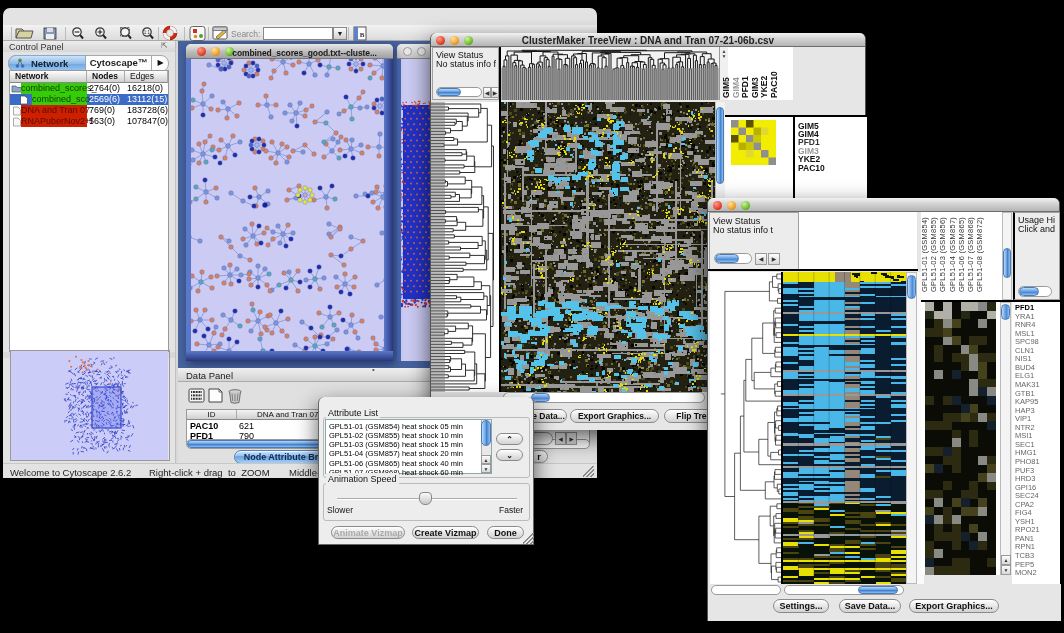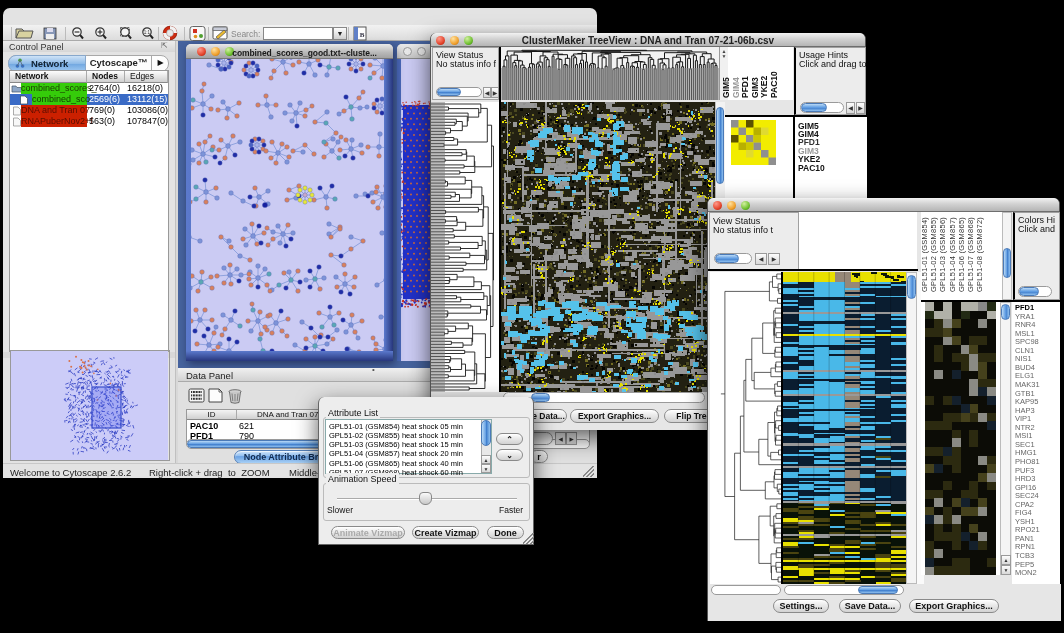--- a/index.html
+++ b/index.html
@@ -101,21 +101,21 @@
         <div class="abs" style="left:22px;top:0;width:55px;height:11px;background:#35cc0a;color:#143a00">combined_sco</div>
         <div class="abs" style="left:79px;top:0">2569(6)</div>
         <div class="abs" style="left:117px;top:0">13112(15)</div>
       </div>
       <div class="abs" style="left:0;top:34px;width:158px;height:11px;font-size:9px;line-height:11px;white-space:nowrap;overflow:hidden">
         <svg class="abs" style="left:2px;top:0.5px" width="10" height="10">
           <path d="M1.5 9 L1.5 1 L6 1 L8.5 3.5 L8.5 9 Z" fill="#f8f8f8" stroke="#888" stroke-width="0.7"></path>
         </svg>
         <div class="abs" style="left:11px;top:0;width:66px;height:11px;background:#cc2000;color:#5a0e00">DNA and Tran 07</div>
         <div class="abs" style="left:79px;top:0;color:#000">769(0)</div>
-        <div class="abs" style="left:117px;top:0;color:#000">103086(0)</div>
+        <div class="abs" style="left:117px;top:0;color:#000">183728(6)</div>
       </div>
       <div class="abs" style="left:0;top:45px;width:158px;height:11px;font-size:9px;line-height:11px;white-space:nowrap;overflow:hidden">
         <svg class="abs" style="left:2px;top:0.5px" width="10" height="10">
           <path d="M1.5 9 L1.5 1 L6 1 L8.5 3.5 L8.5 9 Z" fill="#f8f8f8" stroke="#888" stroke-width="0.7"></path>
         </svg>
         <div class="abs" style="left:11px;top:0;width:66px;height:11px;background:#cc2000;color:#5a0e00">RNAPuberNov2+f</div>
         <div class="abs" style="left:79px;top:0;color:#000">563(0)</div>
         <div class="abs" style="left:117px;top:0;color:#000">107847(0)</div>
       </div>
     </div>
@@ -1116,28 +1116,20 @@
       <div style="font-size:5px;color:#444;text-align:center;line-height:5px;padding-top:2px">▲<br>▼</div>
     </div>
     <div class="abs" style="left:297px;top:14px;width:65px;height:53px;background:#fff">
       <div class="vlbl" style="left:3.0px;top:41px;font-size:8.5px;color:#111;height:10px">GIM5</div>
       <div class="vlbl" style="left:12.6px;top:41px;font-size:8.5px;color:#999;height:10px">GIM4</div>
       <div class="vlbl" style="left:22.2px;top:41px;font-size:8.5px;color:#111;height:10px">PFD1</div>
       <div class="vlbl" style="left:31.8px;top:41px;font-size:8.5px;color:#111;height:10px">GIM3</div>
       <div class="vlbl" style="left:41.4px;top:41px;font-size:8.5px;color:#111;height:10px">YKE2</div>
       <div class="vlbl" style="left:51.0px;top:41px;font-size:8.5px;color:#111;height:10px">PAC10</div>
     </div>
-    <div class="panel" style="left:363px;top:14px;width:72px;height:68px;border-left:2px solid #000">
-      <div class="lbl" style="left:3px;top:2px;font-size:9px;color:#111">Usage Hints</div>
-      <div class="lbl" style="left:3px;top:11px;font-size:9px;color:#111">Click and drag to</div>
-      <div class="sbtrack" style="left:4px;top:54px;width:44px;height:11px"></div>
-      <div class="sbthumb" style="left:5px;top:55px;width:26px;height:9px"></div>
-      <div class="arrbtn" style="left:50px;top:54px;width:9px;height:12px;line-height:11px">◀</div>
-      <div class="arrbtn" style="left:60px;top:54px;width:9px;height:12px;line-height:11px">▶</div>
-    </div>
     <div class="blk" style="left:288px;top:82px;width:148px;height:2px"></div>
     <div class="abs" style="left:288px;top:84px;width:148px;height:275px;background:#fff"></div>
     <div class="abs" style="left:300px;top:87px;width:45px;height:45px"><svg width="45" height="45" viewBox="0 0 45 45">
         <rect width="45" height="45" fill="#f2ec00"></rect>
         <rect x="0.0" y="0.0" width="7.5" height="7.5" fill="#8f8f8f"></rect>
         <rect x="15.0" y="0.0" width="7.5" height="7.5" fill="#5c5200"></rect>
         <rect x="7.5" y="7.5" width="7.5" height="7.5" fill="#8f8f8f"></rect>
         <rect x="22.5" y="7.5" width="7.5" height="7.5" fill="#b8b000"></rect>
         <rect x="30.0" y="7.5" width="7.5" height="7.5" fill="#e0da30"></rect>
         <rect x="0.0" y="15.0" width="7.5" height="7.5" fill="#5c5200"></rect>
@@ -1257,21 +1249,21 @@
       <div class="vlbl" style="left:16.2px;top:72px;font-size:7.5px;font-weight:normal;color:#333;letter-spacing:0.25px;height:8px">GPL51-02 (GSM855)</div>
       <div class="vlbl" style="left:25.4px;top:72px;font-size:7.5px;font-weight:normal;color:#333;letter-spacing:0.25px;height:8px">GPL51-03 (GSM856)</div>
       <div class="vlbl" style="left:34.6px;top:72px;font-size:7.5px;font-weight:normal;color:#333;letter-spacing:0.25px;height:8px">GPL51-04 (GSM857)</div>
       <div class="vlbl" style="left:43.8px;top:72px;font-size:7.5px;font-weight:normal;color:#333;letter-spacing:0.25px;height:8px">GPL51-06 (GSM865)</div>
       <div class="vlbl" style="left:53.0px;top:72px;font-size:7.5px;font-weight:normal;color:#333;letter-spacing:0.25px;height:8px">GPL51-07 (GSM868)</div>
       <div class="vlbl" style="left:62.2px;top:72px;font-size:7.5px;font-weight:normal;color:#333;letter-spacing:0.25px;height:8px">GPL51-08 (GSM872)</div>
     </div>
     <div class="abs" style="left:294px;top:14px;width:10px;height:88px;background:#f4f4f4;border:1px solid #bbb"></div>
     <div class="sbthumbv" style="left:295px;top:50px;width:8px;height:30px"></div>
     <div class="panel" style="left:305px;top:14px;width:47px;height:88px;border-left:2px solid #000">
-      <div class="lbl" style="left:3px;top:2px;font-size:9px;color:#111">Colors Hi</div>
+      <div class="lbl" style="left:3px;top:2px;font-size:9px;color:#111">Usage Hi</div>
       <div class="lbl" style="left:3px;top:11px;font-size:9px;color:#111">Click and</div>
       <div class="sbtrack" style="left:3px;top:73px;width:34px;height:11px"></div>
       <div class="sbthumb" style="left:4px;top:74px;width:20px;height:9px"></div>
     </div>
     <div class="blk" style="left:213px;top:102px;width:139px;height:2px"></div>
     <div class="abs" style="left:213px;top:104px;width:4px;height:273px;background:#fff"></div>
     <div class="abs" style="left:217px;top:104px;width:71px;height:273px;overflow:hidden"><svg width="71" height="273" viewBox="0 0 71 273">
         <rect width="71" height="273" fill="#0a0a06"></rect>
         <path d="M0 0h9v9h-9zM18 0h9v9h-9zM36 0h9v9h-9zM44 0h9v9h-9zM9 9h9v9h-9zM18 9h9v9h-9zM62 9h9v9h-9z" fill="#b0b0a8"></path>
         <path d="M9 0h9v9h-9zM27 0h9v9h-9zM27 9h9v9h-9zM44 9h9v9h-9zM53 9h9v9h-9z" fill="#0a0a06"></path>

